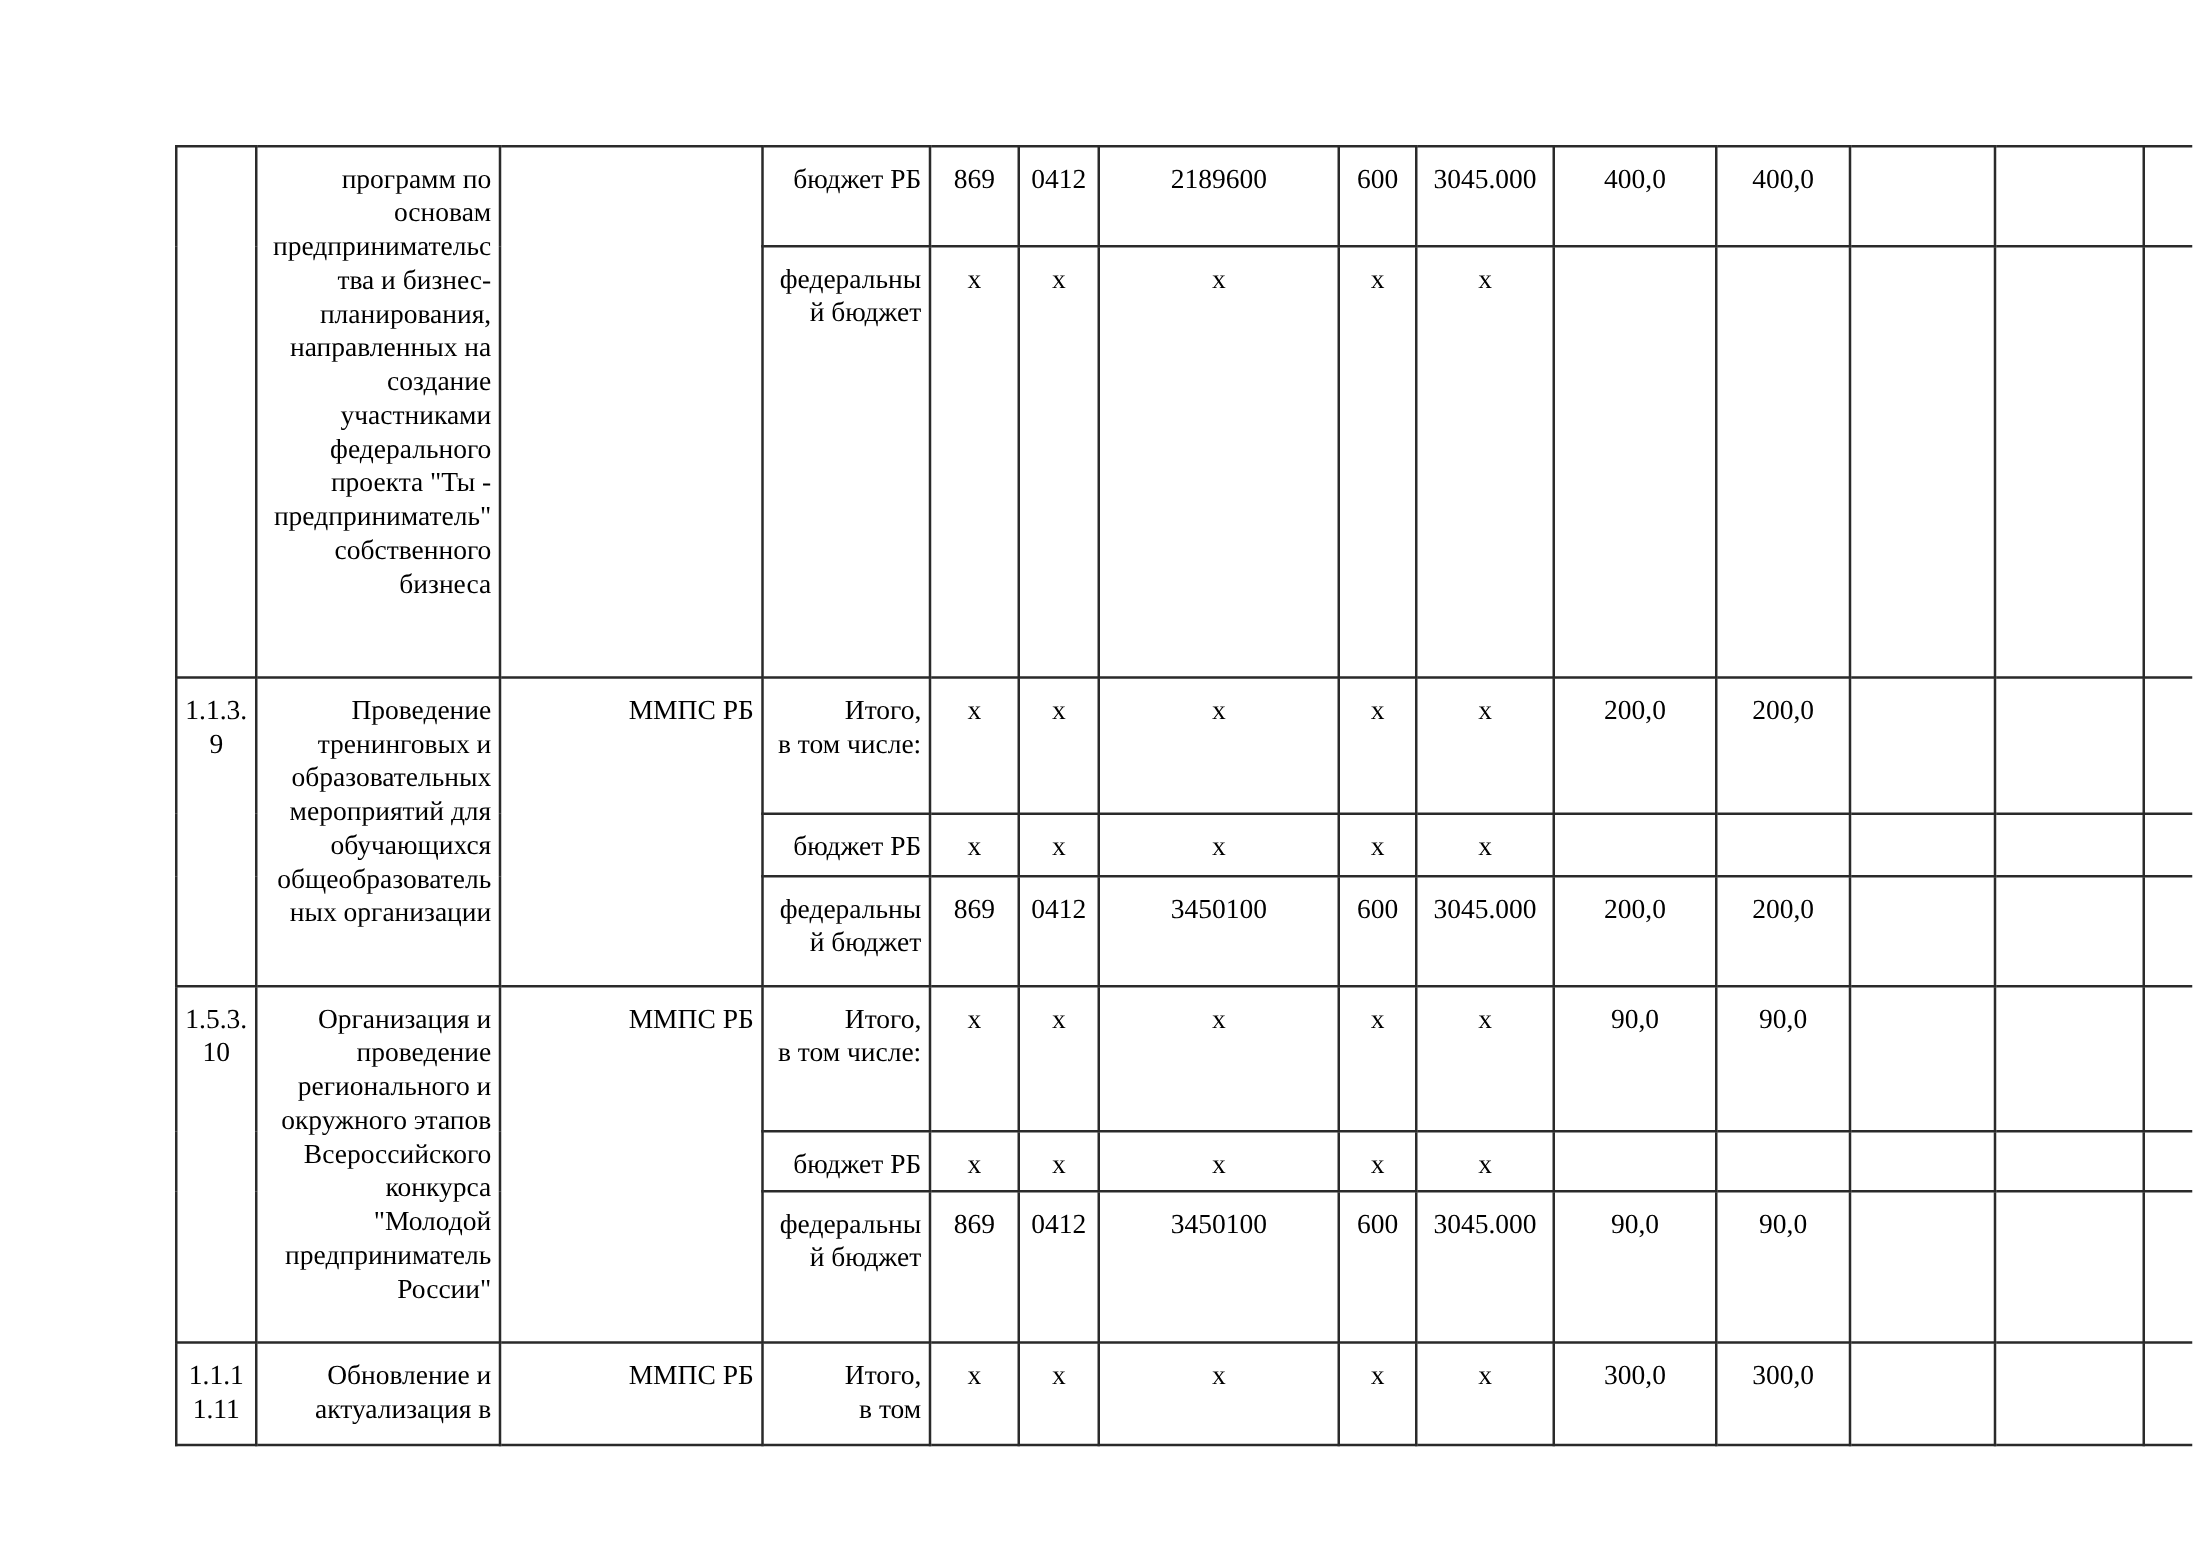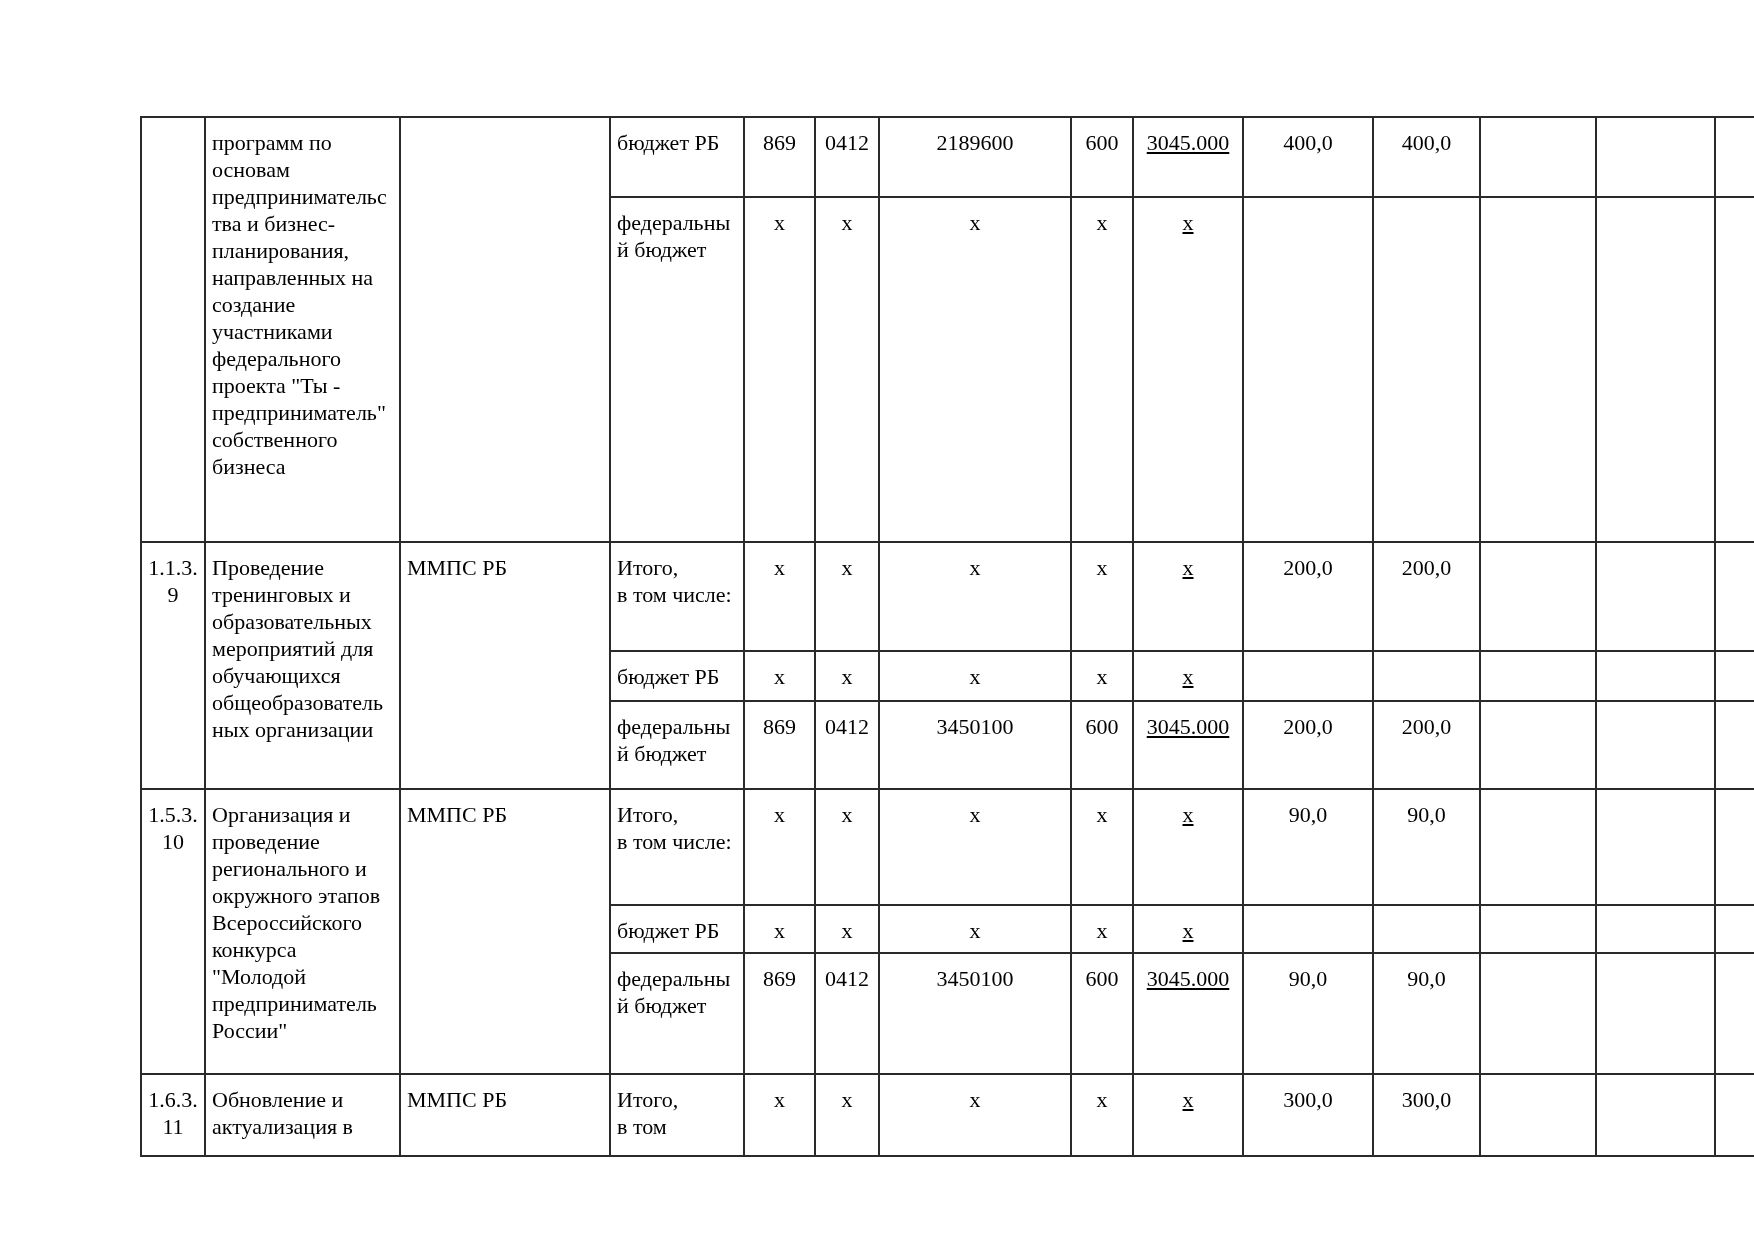--- a/index.html
+++ b/index.html
@@ -15,23 +15,23 @@
   table.budget-table td{
     border:2px solid #2a2a2a;
     vertical-align:top;
     padding:11px 6px 4px 6px;
     font-size:22px;line-height:27px;
     white-space:pre-wrap;
     overflow-wrap:break-word;word-wrap:break-word;
     color:#000000;
   }
   td.center{text-align:center;}
-  td.left{text-align:left;padding-left:8px;padding-right:7px;}
+  td.left{text-align:right;padding-left:8px;padding-right:7px;}
   td.col-1{padding-left:8px;padding-right:8px;border-radius:17px;}
-  td.col-9{padding-left:15px;padding-right:15px;text-decoration:underline;}
+  td.col-9{padding-left:15px;padding-right:15px;}
   col.c1{width:64px}  col.c2{width:195px} col.c3{width:210px} col.c4{width:134px}
   col.c5{width:71px}  col.c6{width:64px}  col.c7{width:192px} col.c8{width:62px}
   col.c9{width:110px} col.c10{width:130px}col.c11{width:107px}col.c12{width:116px}
   col.c13{width:119px}col.c14{width:120px}
 </style>
 </head>
 <body>
 
 <div class="page">
   <table class="budget-table">
@@ -161,21 +161,21 @@
           <td class="center col-7">3450100</td>
           <td class="center col-8">600</td>
           <td class="center col-9">3045.000</td>
           <td class="center col-10">90,0</td>
           <td class="center col-11">90,0</td>
           <td class="center col-12"></td>
           <td class="center col-13"></td>
           <td class="center col-14"></td>
         </tr>
         <tr style="height: 82px;">
-          <td class="center col-1">1.6.3.11</td>
+          <td class="center col-1">1.1.11.11</td>
           <td class="left col-2">Обновление и актуализация в</td>
           <td class="left col-3">ММПС РБ</td>
           <td class="left col-4">Итого,
 в том</td>
           <td class="center col-5">х</td>
           <td class="center col-6">х</td>
           <td class="center col-7">х</td>
           <td class="center col-8">х</td>
           <td class="center col-9">х</td>
           <td class="center col-10">300,0</td>

